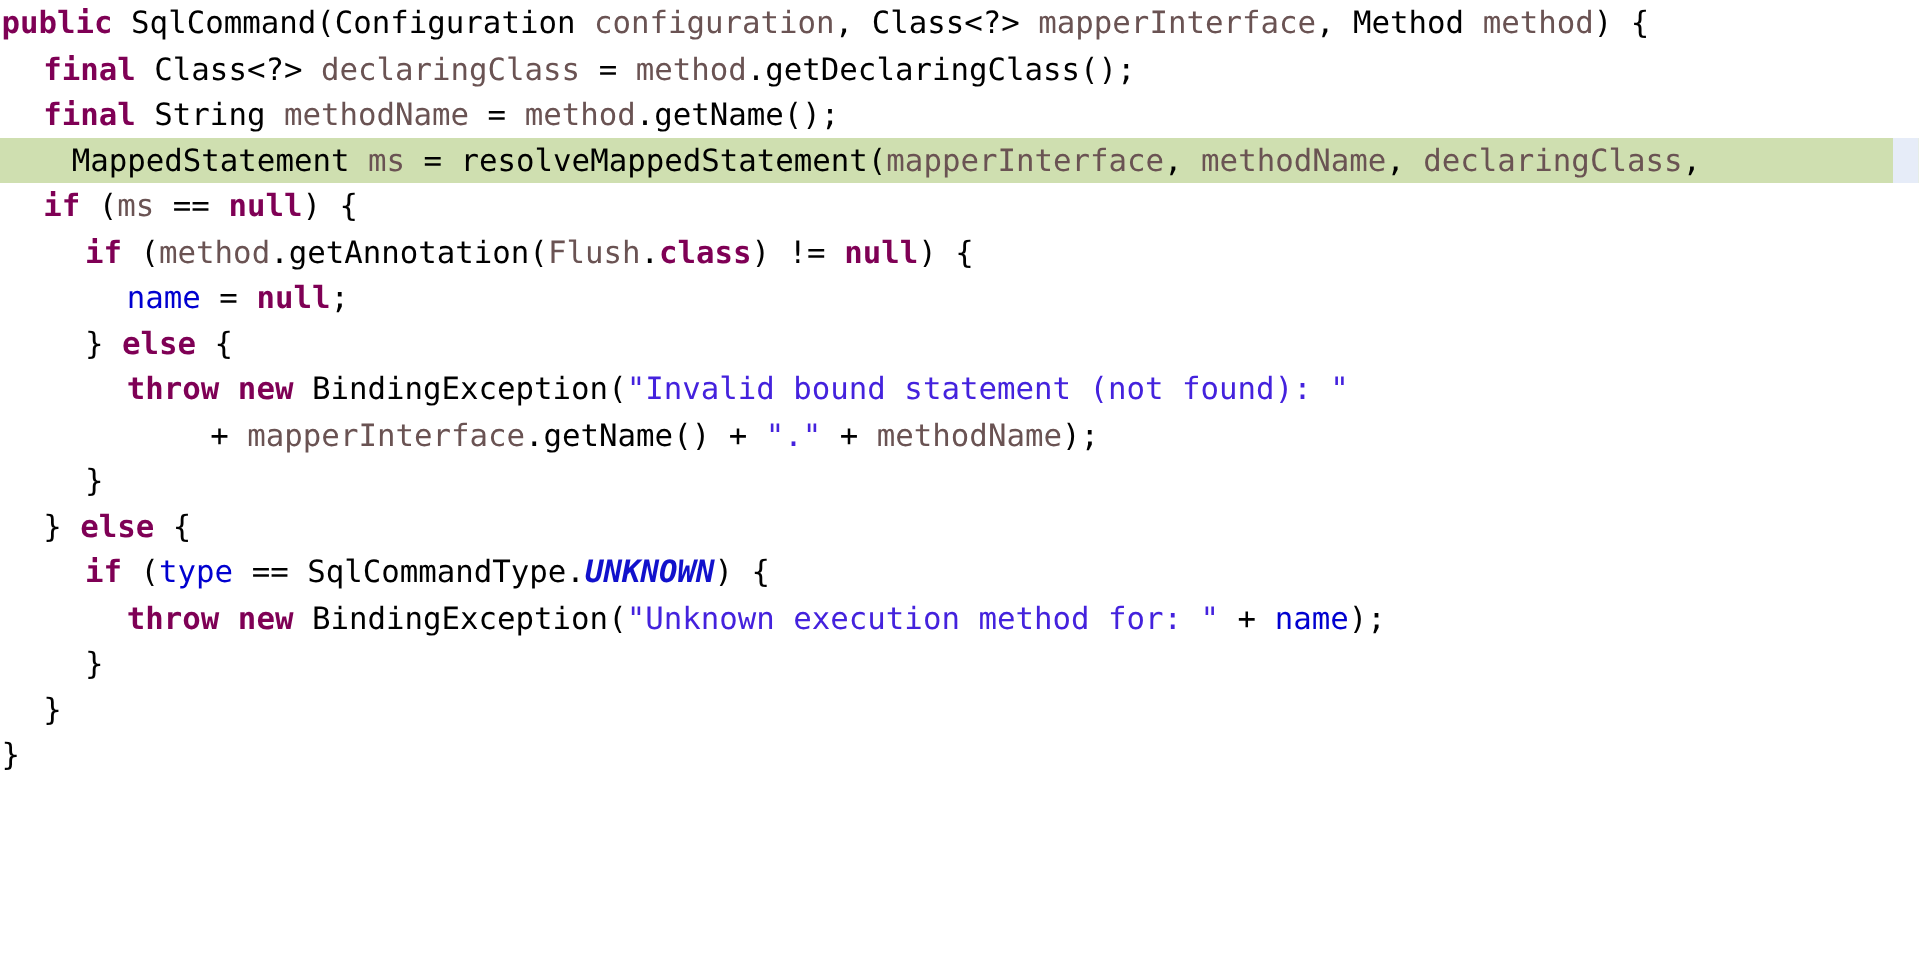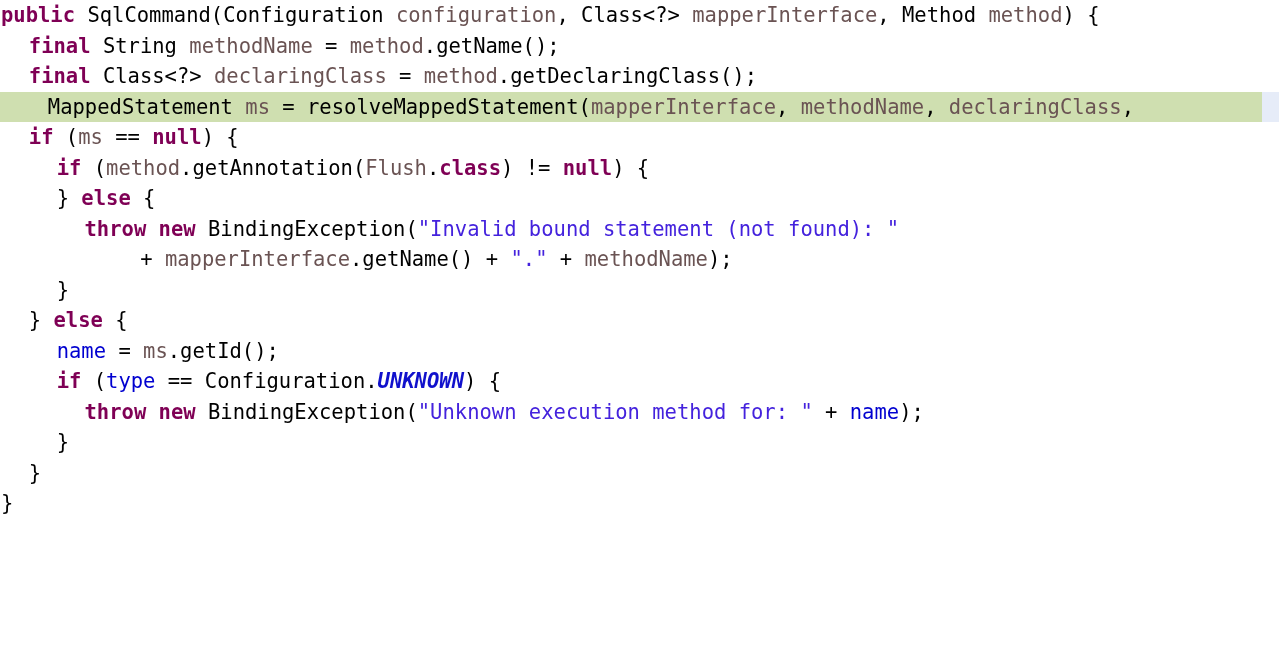--- a/index.html
+++ b/index.html
@@ -58,29 +58,29 @@
   .tok-param     { color: #6a5353; }
   .tok-field     { color: #0000d0; }
   .tok-string    { color: #4422dd; }
   .tok-static    { color: #1111cc; font-weight: bold; font-style: italic; }
 </style>
 </head>
 <body>
 
 <div id="code-view">
     <div class="code-line"><span class="ln-inner"><span class="tok-keyword">public</span><span class="tok-plain"> </span><span class="tok-plain">SqlCommand(</span><span class="tok-plain">Configuration</span><span class="tok-plain"> </span><span class="tok-param">configuration</span><span class="tok-plain">, </span><span class="tok-plain">Class&lt;?&gt;</span><span class="tok-plain"> </span><span class="tok-param">mapperInterface</span><span class="tok-plain">, </span><span class="tok-plain">Method</span><span class="tok-plain"> </span><span class="tok-param">method</span><span class="tok-plain">) {</span></span></div>
+    <div class="code-line"><span class="ln-inner"><span class="tok-plain" style="display: inline-block; width: 27.84px;"></span><span class="tok-keyword">final</span><span class="tok-plain"> Class&lt;?&gt; </span><span class="tok-param">declaringClass</span><span class="tok-plain"> = </span><span class="tok-param">method</span><span class="tok-plain">.getDeclaringClass();</span></span></div>
     <div class="code-line"><span class="ln-inner"><span class="tok-plain" style="display: inline-block; width: 27.84px;"></span><span class="tok-keyword">final</span><span class="tok-plain"> String </span><span class="tok-param">methodName</span><span class="tok-plain"> = </span><span class="tok-param">method</span><span class="tok-plain">.getName();</span></span></div>
-    <div class="code-line"><span class="ln-inner"><span class="tok-plain" style="display: inline-block; width: 27.84px;"></span><span class="tok-keyword">final</span><span class="tok-plain"> Class&lt;?&gt; </span><span class="tok-param">declaringClass</span><span class="tok-plain"> = </span><span class="tok-param">method</span><span class="tok-plain">.getDeclaringClass();</span></span></div>
     <div class="code-line highlight"><span class="ln-inner"><span class="tok-plain" style="display: inline-block; width: 27.84px;"></span><span class="tok-plain">MappedStatement </span><span class="tok-param">ms</span><span class="tok-plain"> = resolveMappedStatement(</span><span class="tok-param">mapperInterface</span><span class="tok-plain">, </span><span class="tok-param">methodName</span><span class="tok-plain">, </span><span class="tok-param">declaringClass</span><span class="tok-plain">,</span></span></div>
     <div class="code-line"><span class="ln-inner"><span class="tok-plain" style="display: inline-block; width: 27.84px;"></span><span class="tok-keyword">if</span><span class="tok-plain"> (</span><span class="tok-param">ms</span><span class="tok-plain"> == </span><span class="tok-keyword">null</span><span class="tok-plain">) {</span></span></div>
     <div class="code-line"><span class="ln-inner"><span class="tok-plain" style="display: inline-block; width: 55.68px;"></span><span class="tok-keyword">if</span><span class="tok-plain"> (</span><span class="tok-param">method</span><span class="tok-plain">.getAnnotation(</span><span class="tok-param">Flush</span><span class="tok-plain">.</span><span class="tok-keyword">class</span><span class="tok-plain">) != </span><span class="tok-keyword">null</span><span class="tok-plain">) {</span></span></div>
+    <div class="code-line"><span class="ln-inner"><span class="tok-plain" style="display: inline-block; width: 83.52px;"></span><span class="tok-field">name</span><span class="tok-plain"> = </span><span class="tok-keyword">null</span><span class="tok-plain">;</span></span></div>
     <div class="code-line"><span class="ln-inner"><span class="tok-plain" style="display: inline-block; width: 55.68px;"></span><span class="tok-plain">} </span><span class="tok-keyword">else</span><span class="tok-plain"> {</span></span></div>
     <div class="code-line"><span class="ln-inner"><span class="tok-plain" style="display: inline-block; width: 83.52px;"></span><span class="tok-keyword">throw</span><span class="tok-plain"> </span><span class="tok-keyword">new</span><span class="tok-plain"> BindingException(</span><span class="tok-string">"Invalid bound statement (not found): "</span></span></div>
     <div class="code-line"><span class="ln-inner"><span class="tok-plain" style="display: inline-block; width: 139.2px;"></span><span class="tok-plain">+ </span><span class="tok-param">mapperInterface</span><span class="tok-plain">.getName() + </span><span class="tok-string">"."</span><span class="tok-plain"> + </span><span class="tok-param">methodName</span><span class="tok-plain">);</span></span></div>
     <div class="code-line"><span class="ln-inner"><span class="tok-plain" style="display: inline-block; width: 55.68px;"></span><span class="tok-plain">}</span></span></div>
     <div class="code-line"><span class="ln-inner"><span class="tok-plain" style="display: inline-block; width: 27.84px;"></span><span class="tok-plain">} </span><span class="tok-keyword">else</span><span class="tok-plain"> {</span></span></div>
-    <div class="code-line"><span class="ln-inner"><span class="tok-plain" style="display: inline-block; width: 55.68px;"></span><span class="tok-field">name</span><span class="tok-plain"> = </span><span class="tok-param">ms</span><span class="tok-plain">.getId();</span></span></div>
-    <div class="code-line"><span class="ln-inner"><span class="tok-plain" style="display: inline-block; width: 55.68px;"></span><span class="tok-keyword">if</span><span class="tok-plain"> (</span><span class="tok-field">type</span><span class="tok-plain"> == Configuration.</span><span class="tok-static">UNKNOWN</span><span class="tok-plain">) {</span></span></div>
+    <div class="code-line"><span class="ln-inner"><span class="tok-plain" style="display: inline-block; width: 55.68px;"></span><span class="tok-keyword">if</span><span class="tok-plain"> (</span><span class="tok-field">type</span><span class="tok-plain"> == SqlCommandType.</span><span class="tok-static">UNKNOWN</span><span class="tok-plain">) {</span></span></div>
     <div class="code-line"><span class="ln-inner"><span class="tok-plain" style="display: inline-block; width: 83.52px;"></span><span class="tok-keyword">throw</span><span class="tok-plain"> </span><span class="tok-keyword">new</span><span class="tok-plain"> BindingException(</span><span class="tok-string">"Unknown execution method for: "</span><span class="tok-plain"> + </span><span class="tok-field">name</span><span class="tok-plain">);</span></span></div>
     <div class="code-line"><span class="ln-inner"><span class="tok-plain" style="display: inline-block; width: 55.68px;"></span><span class="tok-plain">}</span></span></div>
     <div class="code-line"><span class="ln-inner"><span class="tok-plain" style="display: inline-block; width: 27.84px;"></span><span class="tok-plain">}</span></span></div>
     <div class="code-line"><span class="ln-inner"><span class="tok-plain">}</span></span></div>
   </div>
 
 </body></html>

